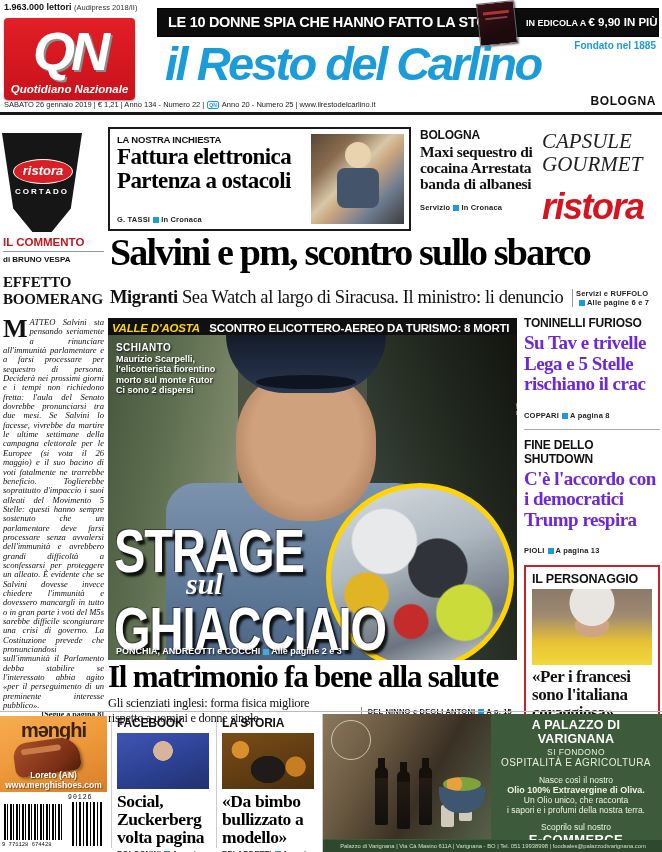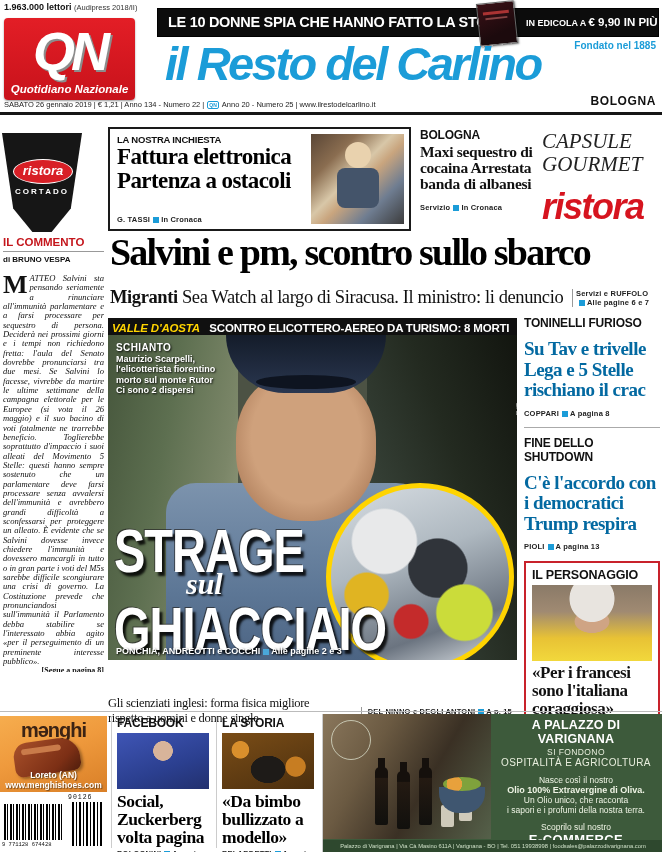--- a/index.html
+++ b/index.html
@@ -95,22 +95,22 @@
   .ov1{top:180px;}
   .ov2{position:absolute;left:78px;top:232px;color:#fff;font-weight:bold;font-style:italic;font-size:30px;font-family:"Liberation Serif",serif;text-shadow:2px 2px 2px rgba(0,0,0,.85);text-align:right;}
   .ov3{top:258px;}
   .pby{position:absolute;left:8px;bottom:4px;color:#fff;font-size:9px;font-weight:bold;text-shadow:1px 1px 2px rgba(0,0,0,.9);}
   .pby .sq{background:#4aa7d8;}
   .mark{position:absolute;right:2px;top:68px;color:#ddd;font-size:6px;transform:rotate(-90deg);transform-origin:right top;}
 
   
   .rail{top:316px;left:524px;width:136px;}
   .rail .kicker{font-size:12px;}
-  .rail-h{font-size:19px;line-height:20.5px;font-weight:bold;letter-spacing:-.5px;margin-top:9px;color:#0369a1;}
-  .rail-by{margin-top:8px;}
+  .rail-h{font-size:19px;line-height:20.5px;font-weight:bold;letter-spacing:-.5px;margin-top:3px;color:#6d28d9;}
+  .rail-by{margin-top:16px;}
   .rail-sep{border:none;border-top:1px solid #aaa;margin:9px 0 8px 0;}
   .person{margin-top:10px;border:2.5px solid #c8222b;padding:5px 6px;box-sizing:border-box;width:136px;height:160px;}
   .person .kicker{font-size:12.5px;}
   .person-photo{margin-top:3px;width:100%;height:76px;background:
      radial-gradient(ellipse at 50% 18%,#e8e4df 0 26%,transparent 27%),
      radial-gradient(ellipse at 50% 48%,#cfa484 0 20%,transparent 21%),
      linear-gradient(180deg,#8a7a68 0%,#a08a72 35%,#e8c235 70%,#f2d83c 100%);}
   .person-q{font-size:17px;line-height:18px;font-weight:bold;letter-spacing:-.4px;margin-top:3px;}
   .person-by{margin-top:2px;}
 
@@ -223,20 +223,21 @@
 
   <div class="abs gourmet">
     <div class="serif gourmet-l">CAPSULE</div>
     <div class="serif gourmet-l">GOURMET</div>
     <div class="gourmet-brand">ristora</div>
   </div>
 
   <div class="abs commento">
     <div class="commento-k">IL COMMENTO</div>
     <div class="commento-a">di BRUNO VESPA</div>
+    <div class="serif commento-t">EFFETTO BOOMERANG</div>
     <div class="serif commento-body">
       <span class="dropcap">M</span><span>ATTEO Salvini sta pensando seriamente a rinunciare all'immunità parlamentare e a farsi processare per sequestro di persona. Deciderà nei prossimi giorni e i tempi non richiedono fretta: l'aula del Senato dovrebbe pronunciarsi tra due mesi. Se Salvini lo facesse, vivrebbe da martire le ultime settimane della campagna elettorale per le Europee (si vota il 26 maggio) e il suo bacino di voti fatalmente ne trarrebbe beneficio. Toglierebbe soprattutto d'impaccio i suoi alleati del Movimento 5 Stelle: questi hanno sempre sostenuto che un parlamentare deve farsi processare senza avvalersi dell'immunità e avrebbero grandi difficoltà a sconfessarsi per proteggere un alleato. È evidente che se Salvini dovesse invece chiedere l'immunità e dovessero mancargli in tutto o in gran parte i voti del M5s sarebbe difficile scongiurare una crisi di governo. La Costituzione prevede che pronunciandosi sull'immunità il Parlamento debba stabilire se l'interessato abbia agito «per il perseguimento di un preminente interesse pubblico».</span>
       <div class="follow">[Segue a pagina 8]</div>
     </div>
   </div>
 
   <div class="abs serif lead-h">Salvini e pm, scontro sullo sbarco</div>
   <div class="abs lead-sub">
     <div class="serif lead-sub-text">
       <b>Migranti</b>
@@ -294,20 +295,21 @@
     <div class="person">
       <div class="kicker">IL PERSONAGGIO</div>
       <div class="person-photo"></div>
       <div class="serif person-q">«Per i francesi sono l'italiana coraggiosa»</div>
       <div class="byline person-by">
         <span>SERAFINI</span><span class="sq"></span><span>Alle pagine 4 e 5</span>
       </div>
     </div>
   </div>
 
+  <div class="abs serif marr-h">Il matrimonio fa bene alla salute</div>
   <div class="abs marr-sub">
     <div class="serif marr-sub-t">Gli scienziati inglesi: forma fisica migliore rispetto a uomini e donne single</div>
     <div class="byline marr-by">
       <span>DEL NINNO e DEGLI ANTONI</span><span class="sq"></span><span>A p. 15</span>
     </div>
   </div>
 
   <div class="abs rule-gray"></div>
 
   <div class="abs menghi">

